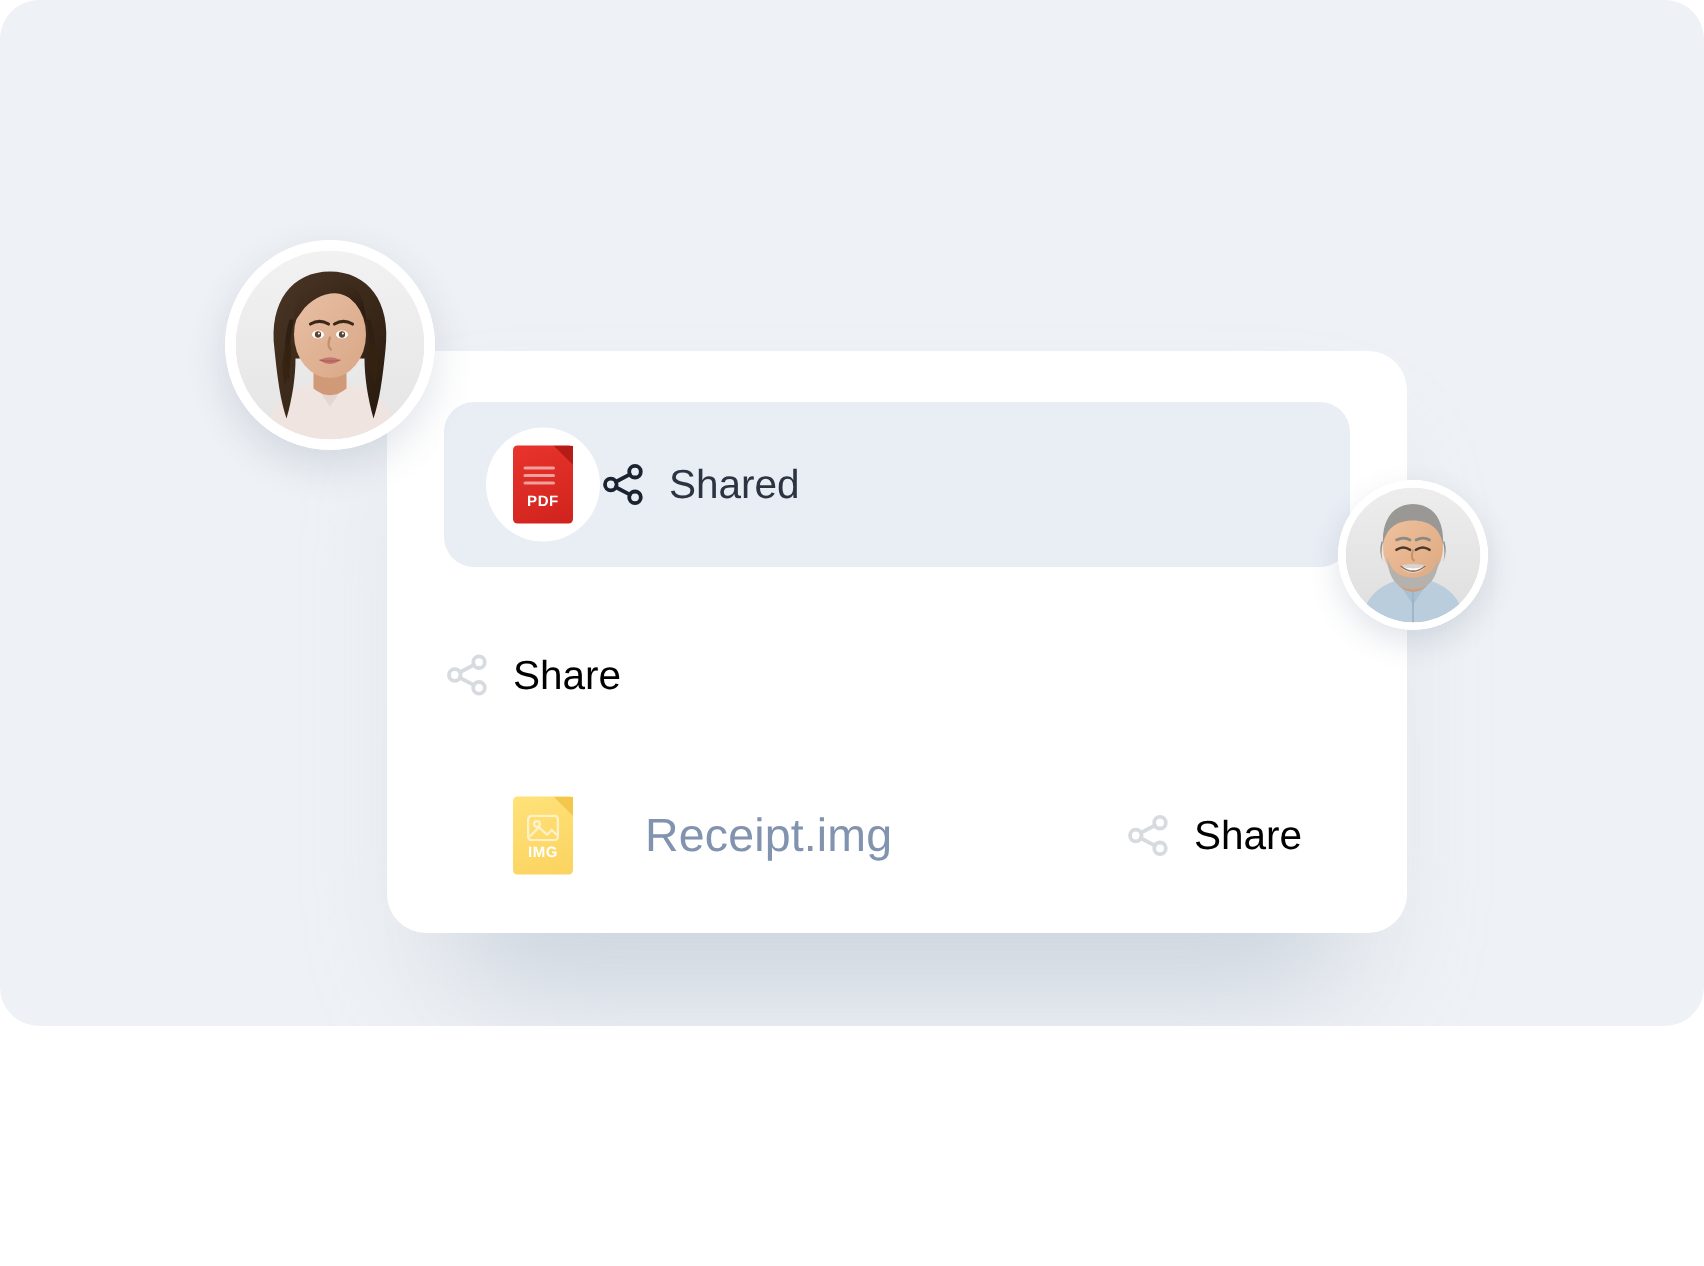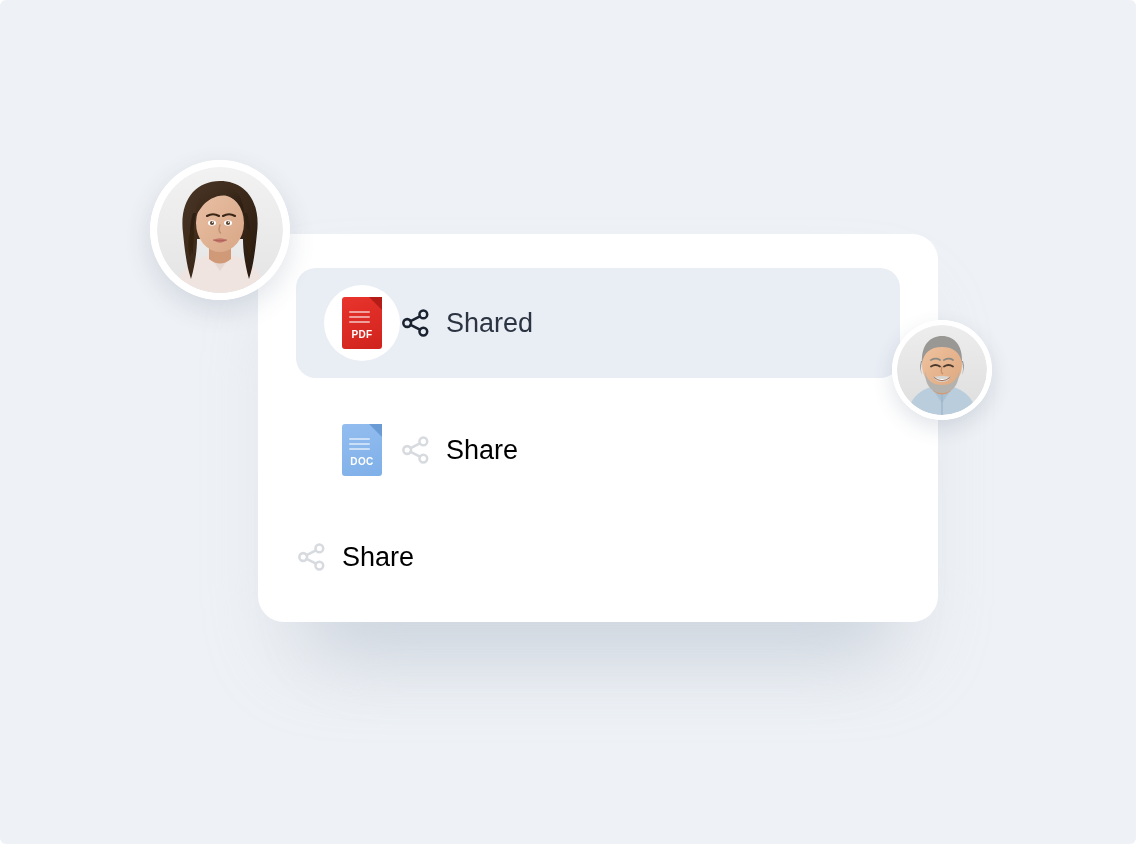--- a/index.html
+++ b/index.html
@@ -10,23 +10,23 @@
     height: 844px;
     background: #ffffff;
     font-family: "Liberation Sans", sans-serif;
     overflow: hidden;
   }
 
   
   #stage {
     position: relative;
     width: 1136px;
-    height: 844px;
+    height: 684px;
     background: #eef1f5;
-    border-radius: 6px;
+    border-radius: 26px;
     overflow: hidden;
   }
 
   
   .card-shadow {
     position: absolute;
     left: 282px;
     top: 300px;
     width: 630px;
     height: 360px;
@@ -248,45 +248,46 @@
           <circle cx="5.4" cy="12" r="2.9"></circle>
           <circle cx="17.5" cy="18.4" r="2.9"></circle>
           <line x1="7.95" y1="10.65" x2="14.95" y2="6.95"></line>
           <line x1="7.95" y1="13.35" x2="14.95" y2="17.05"></line>
         </svg>
         <span class="share-label">Shared</span>
       </div>
     </div>
 
     <div class="file-row row-1">
-      <div class="icon-well">
-        <div class="doc-glyph doc">
-          <div class="sheet"></div>
-          <div class="lines">
-              <i></i>
-              <i></i>
-              <i></i>
-            </div>
-          <div class="fold"></div>
-          <div class="tag">DOC</div>
-        </div>
-      </div>
       <div class="share-area muted">
         <svg class="share-icon" width="32" height="32" viewBox="0 0 24 24" fill="none" stroke-width="1.9" stroke-linecap="round" stroke-linejoin="round">
           <circle cx="17.5" cy="5.6" r="2.9"></circle>
           <circle cx="5.4" cy="12" r="2.9"></circle>
           <circle cx="17.5" cy="18.4" r="2.9"></circle>
           <line x1="7.95" y1="10.65" x2="14.95" y2="6.95"></line>
           <line x1="7.95" y1="13.35" x2="14.95" y2="17.05"></line>
         </svg>
         <span class="share-label">Share</span>
       </div>
     </div>
 
     <div class="file-row row-2">
+      <div class="icon-well">
+        <div class="doc-glyph img">
+          <div class="sheet"></div>
+          <svg class="pic" viewBox="0 0 24 20" fill="none" stroke="rgba(255,255,255,.62)" stroke-width="1.7">
+            <rect x="1" y="1" width="22" height="18" rx="2.5"></rect>
+            <circle cx="7.5" cy="7" r="2.1"></circle>
+            <path d="M2 16.5 L9 9.5 L15 15 L18.5 11.5 L22.5 15.5"></path>
+          </svg>
+          <div class="fold"></div>
+          <div class="tag">IMG</div>
+        </div>
+      </div>
+      <div class="file-name">Receipt.img</div>
       <div class="share-area muted">
         <svg class="share-icon" width="32" height="32" viewBox="0 0 24 24" fill="none" stroke-width="1.9" stroke-linecap="round" stroke-linejoin="round">
           <circle cx="17.5" cy="5.6" r="2.9"></circle>
           <circle cx="5.4" cy="12" r="2.9"></circle>
           <circle cx="17.5" cy="18.4" r="2.9"></circle>
           <line x1="7.95" y1="10.65" x2="14.95" y2="6.95"></line>
           <line x1="7.95" y1="13.35" x2="14.95" y2="17.05"></line>
         </svg>
         <span class="share-label">Share</span>
       </div>

